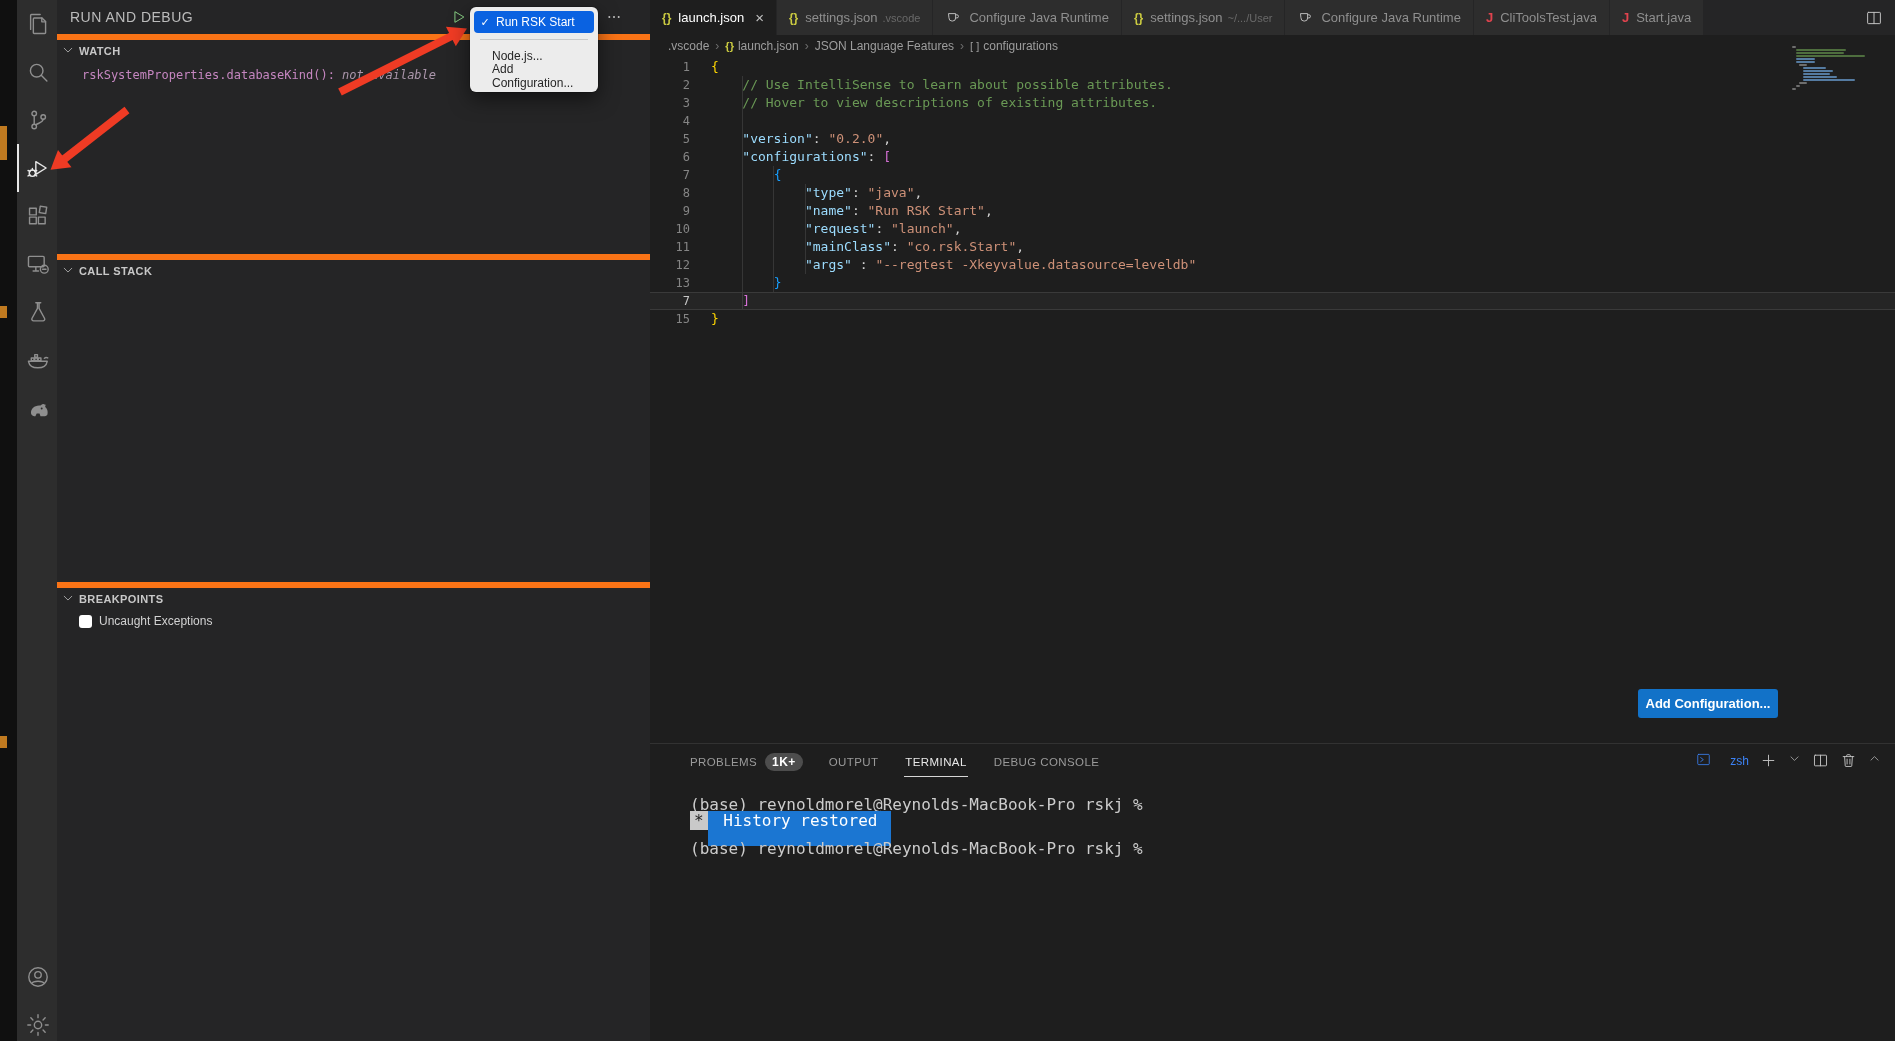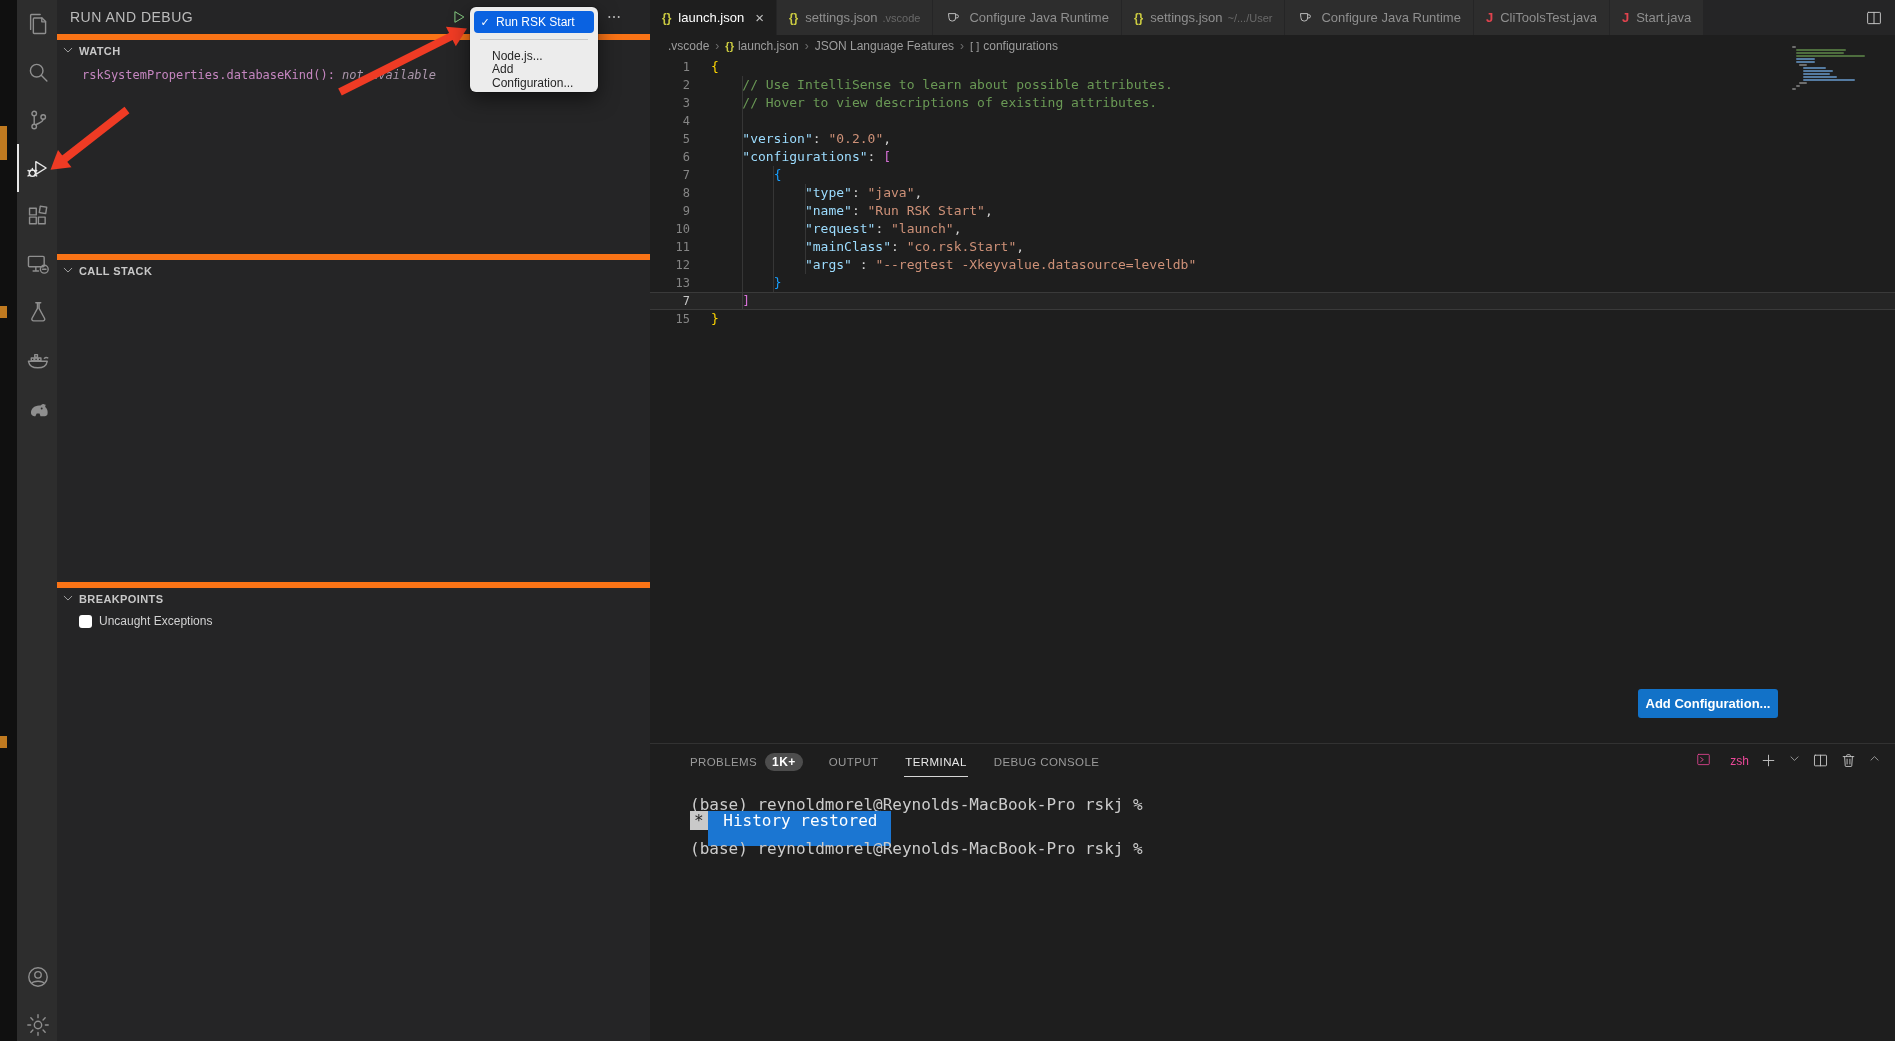--- a/index.html
+++ b/index.html
@@ -97,21 +97,21 @@
   .panel { height:298px; flex:0 0 298px; background:#1e1e1e; border-top:1px solid #323232; position:relative; }
   .panel-tabs { display:flex; align-items:center; gap:26px; height:36px; padding-left:40px; }
   .ptab { font-size:11.5px; letter-spacing:.4px; color:#9a9a9a; cursor:pointer; display:flex;
           align-items:center; gap:8px; height:100%; }
   .ptab.active .pt-label { color:#e7e7e7; border-bottom:1px solid #d7d7d7; padding:9px 1px 8px; }
   .pt-badge { background:#4d4d4d; color:#ffffff; font-size:12px; font-weight:bold;
               border-radius:9px; padding:2px 7px; }
   .panel-actions { position:absolute; right:14px; top:8px; display:flex; align-items:center;
                    gap:11px; color:#c5c5c5; }
   .panel-actions .sicon { width:17px; height:17px; cursor:pointer; }
-  .pa-shell { display:flex; align-items:center; gap:17px; font-size:12px; color:#ec4899; cursor:pointer; }
+  .pa-shell { display:flex; align-items:center; gap:17px; font-size:12px; color:#3b82f6; cursor:pointer; }
   .terminal { margin:17px 0 8px 40px; font-family:"DejaVu Sans Mono", monospace; font-size:16px;
               color:#cccccc; line-height:16px; }
   .t-line { white-space:pre; }
   .t-blank { height:12px; }
   .t-star { background:#c9c9c9; color:#222222; padding:0 4px; }
   .t-hl { background:var(--terminal-restore-bg,#1b76d2); color:#ffffff; padding:0 14px 16px 6px; }
 
   
   .menu { position:absolute; left:470px; top:7px; width:128px; background:#ececec; border-radius:6px;
           box-shadow:0 7px 20px rgba(0,0,0,.5), 0 0 0 1px rgba(0,0,0,.15); padding-bottom:6px; z-index:60; }

